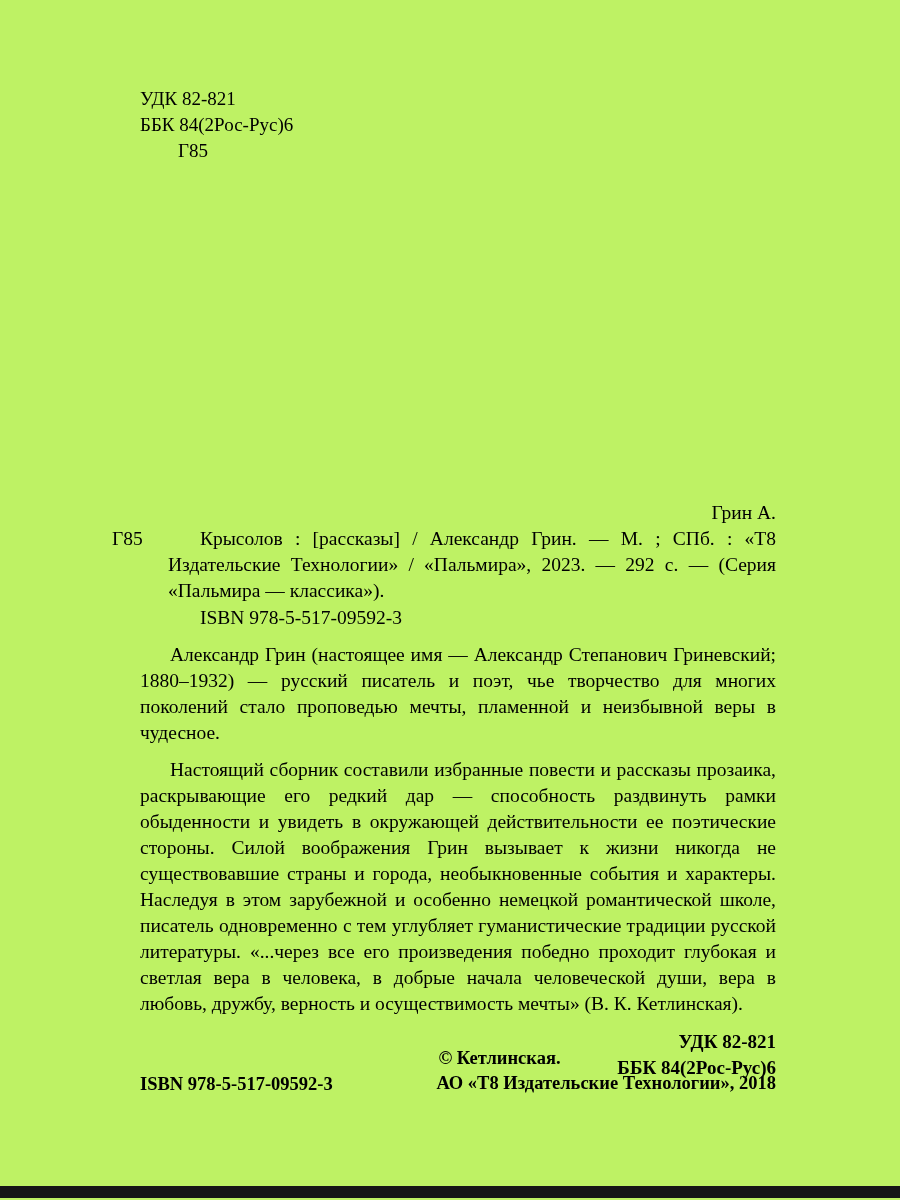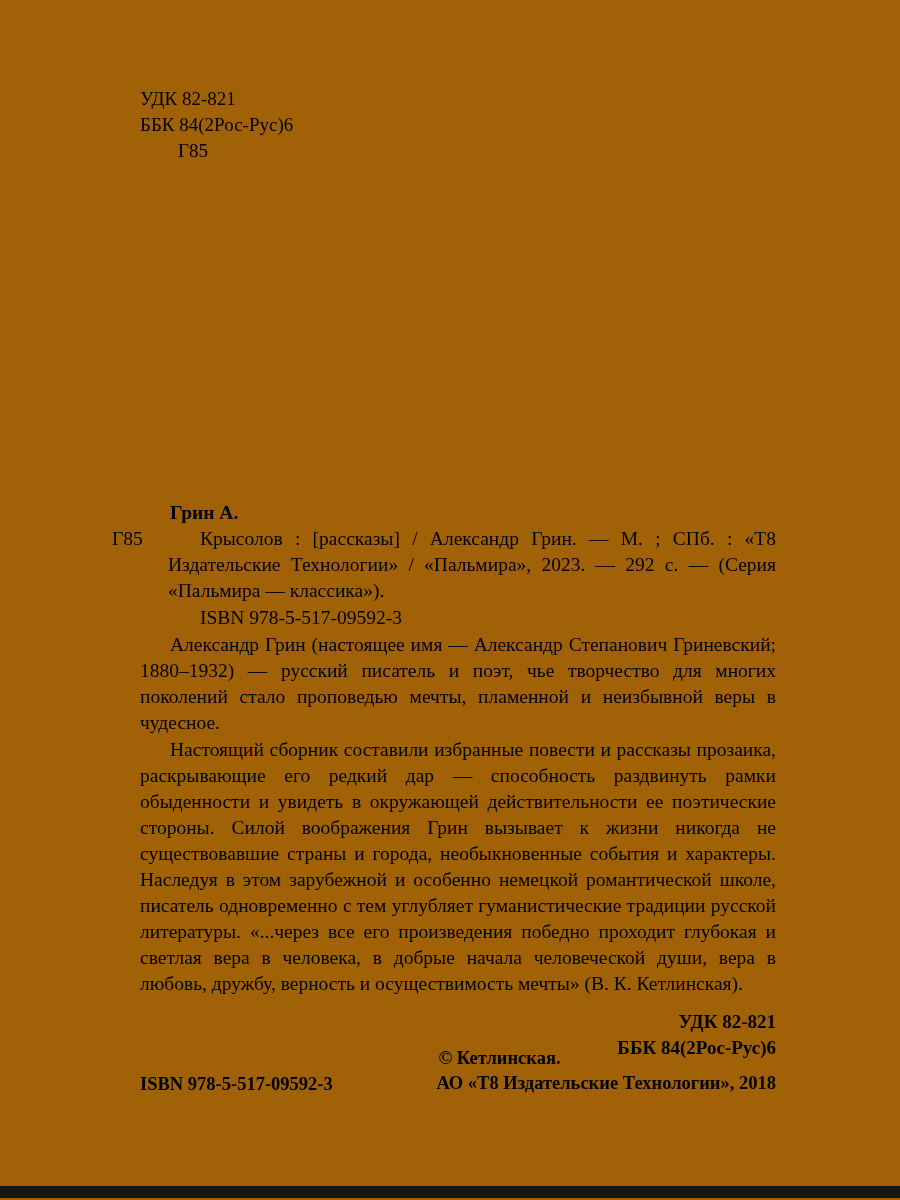--- a/index.html
+++ b/index.html
@@ -7,21 +7,21 @@
   body {
     width: 900px;
     height: 1200px;
     position: relative;
     font-family: "Liberation Serif", "DejaVu Serif", serif;
     color: #000;
   }
   .page {
     position: absolute;
     inset: 0;
-    background: #a16207;
+    background: #bef264;
     overflow: hidden;
   }
 
   
   .top-codes {
     position: absolute;
     left: 140px;
     top: 86px;
     font-size: 19px;
     line-height: 26px;
@@ -32,43 +32,43 @@
   .main-block {
     position: absolute;
     left: 140px;
     top: 500px;
     width: 636px;
     font-size: 19.5px;
     line-height: 26px;
     text-align: justify;
   }
   .author {
-    font-weight: bold;
+    font-weight: normal;
     padding-left: 30px;
-    text-align: left;
+    text-align: right;
   }
   .catalog-entry {
     position: relative;
     padding-left: 28px;
     text-indent: 32px;
   }
   .catalog-entry .code {
     position: absolute;
     left: -28px;
     top: 0;
     text-indent: 0;
   }
   .isbn-line {
     padding-left: 60px;
     text-align: left;
     margin-top: 1px;
   }
   .annotation {
     text-indent: 30px;
-    margin-top: 1px;
+    margin-top: 11px;
   }
   .right-codes {
     text-align: right;
     font-weight: bold;
     margin-top: 12px;
     font-size: 19px;
     line-height: 26px;
   }
 
   

